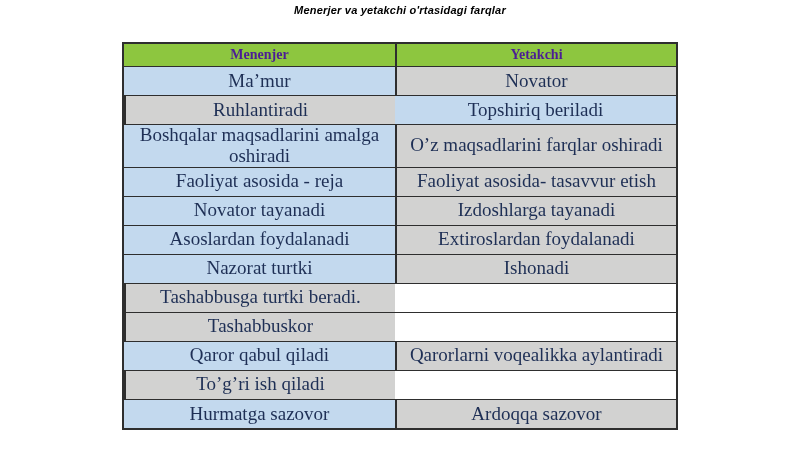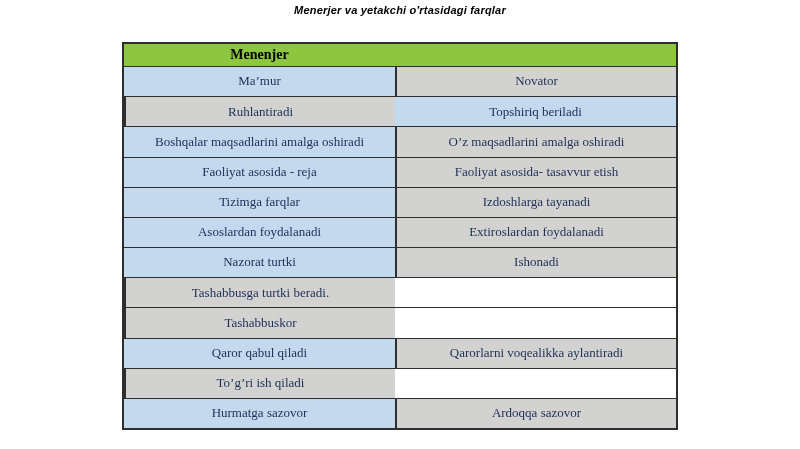--- a/index.html
+++ b/index.html
@@ -40,72 +40,73 @@
     height: 22px;
     flex: 0 0 22px;
     background: var(--header-bg, #8dc63f);
   }
   .header-cell {
     display: flex;
     align-items: center;
     justify-content: center;
     font-weight: bold;
     font-size: 14px;
-    color: #000000;
+    color: #4c1d95;
   }
   .header-cell.right { border-left: 2px solid var(--border, #2e2e2e); }
   .rows { display: flex; flex-direction: column; flex: 1 1 auto; }
   .row {
     display: grid;
     grid-template-columns: 271px 1fr;
     flex: 1 1 0;
     border-top: 1px solid var(--border, #2e2e2e);
   }
   .cell {
     display: flex;
     align-items: center;
     justify-content: center;
     text-align: center;
-    font-size: 13px;
+    font-size: 19px;
     color: var(--text, #1e2f55);
     padding: 0 6px;
     line-height: 1.1;
   }
   .cell.left  { background: var(--left-bg, #c3d9ee); }
   .cell.right { background: var(--right-bg, #d2d2d1); border-left: 2px solid var(--border, #2e2e2e); }
 </style>
 </head>
 <body>
 
 <div class="page">
   <div class="title">Menerjer va yetakchi o'rtasidagi farqlar</div>
 
   <div class="cmp-table">
     <div class="header-row">
       <div class="header-cell left">Menenjer</div>
+      <div class="header-cell right">Yetakchi</div>
     </div>
     <div class="rows" id="rows">
         <div class="row">
           <div class="cell left">Ma’mur</div>
           <div class="cell right">Novator</div>
         </div>
         <div class="row">
           <div class="cell right">Ruhlantiradi</div>
           <div class="cell left">Topshiriq beriladi</div>
         </div>
         <div class="row">
           <div class="cell left">Boshqalar maqsadlarini amalga oshiradi</div>
-          <div class="cell right">O’z maqsadlarini amalga oshiradi</div>
+          <div class="cell right">O’z maqsadlarini farqlar oshiradi</div>
         </div>
         <div class="row">
           <div class="cell left">Faoliyat asosida - reja</div>
           <div class="cell right">Faoliyat asosida- tasavvur etish</div>
         </div>
         <div class="row">
-          <div class="cell left">Tizimga farqlar</div>
+          <div class="cell left">Novator tayanadi</div>
           <div class="cell right">Izdoshlarga tayanadi</div>
         </div>
         <div class="row">
           <div class="cell left">Asoslardan foydalanadi</div>
           <div class="cell right">Extiroslardan foydalanadi</div>
         </div>
         <div class="row">
           <div class="cell left">Nazorat turtki</div>
           <div class="cell right">Ishonadi</div>
         </div>

